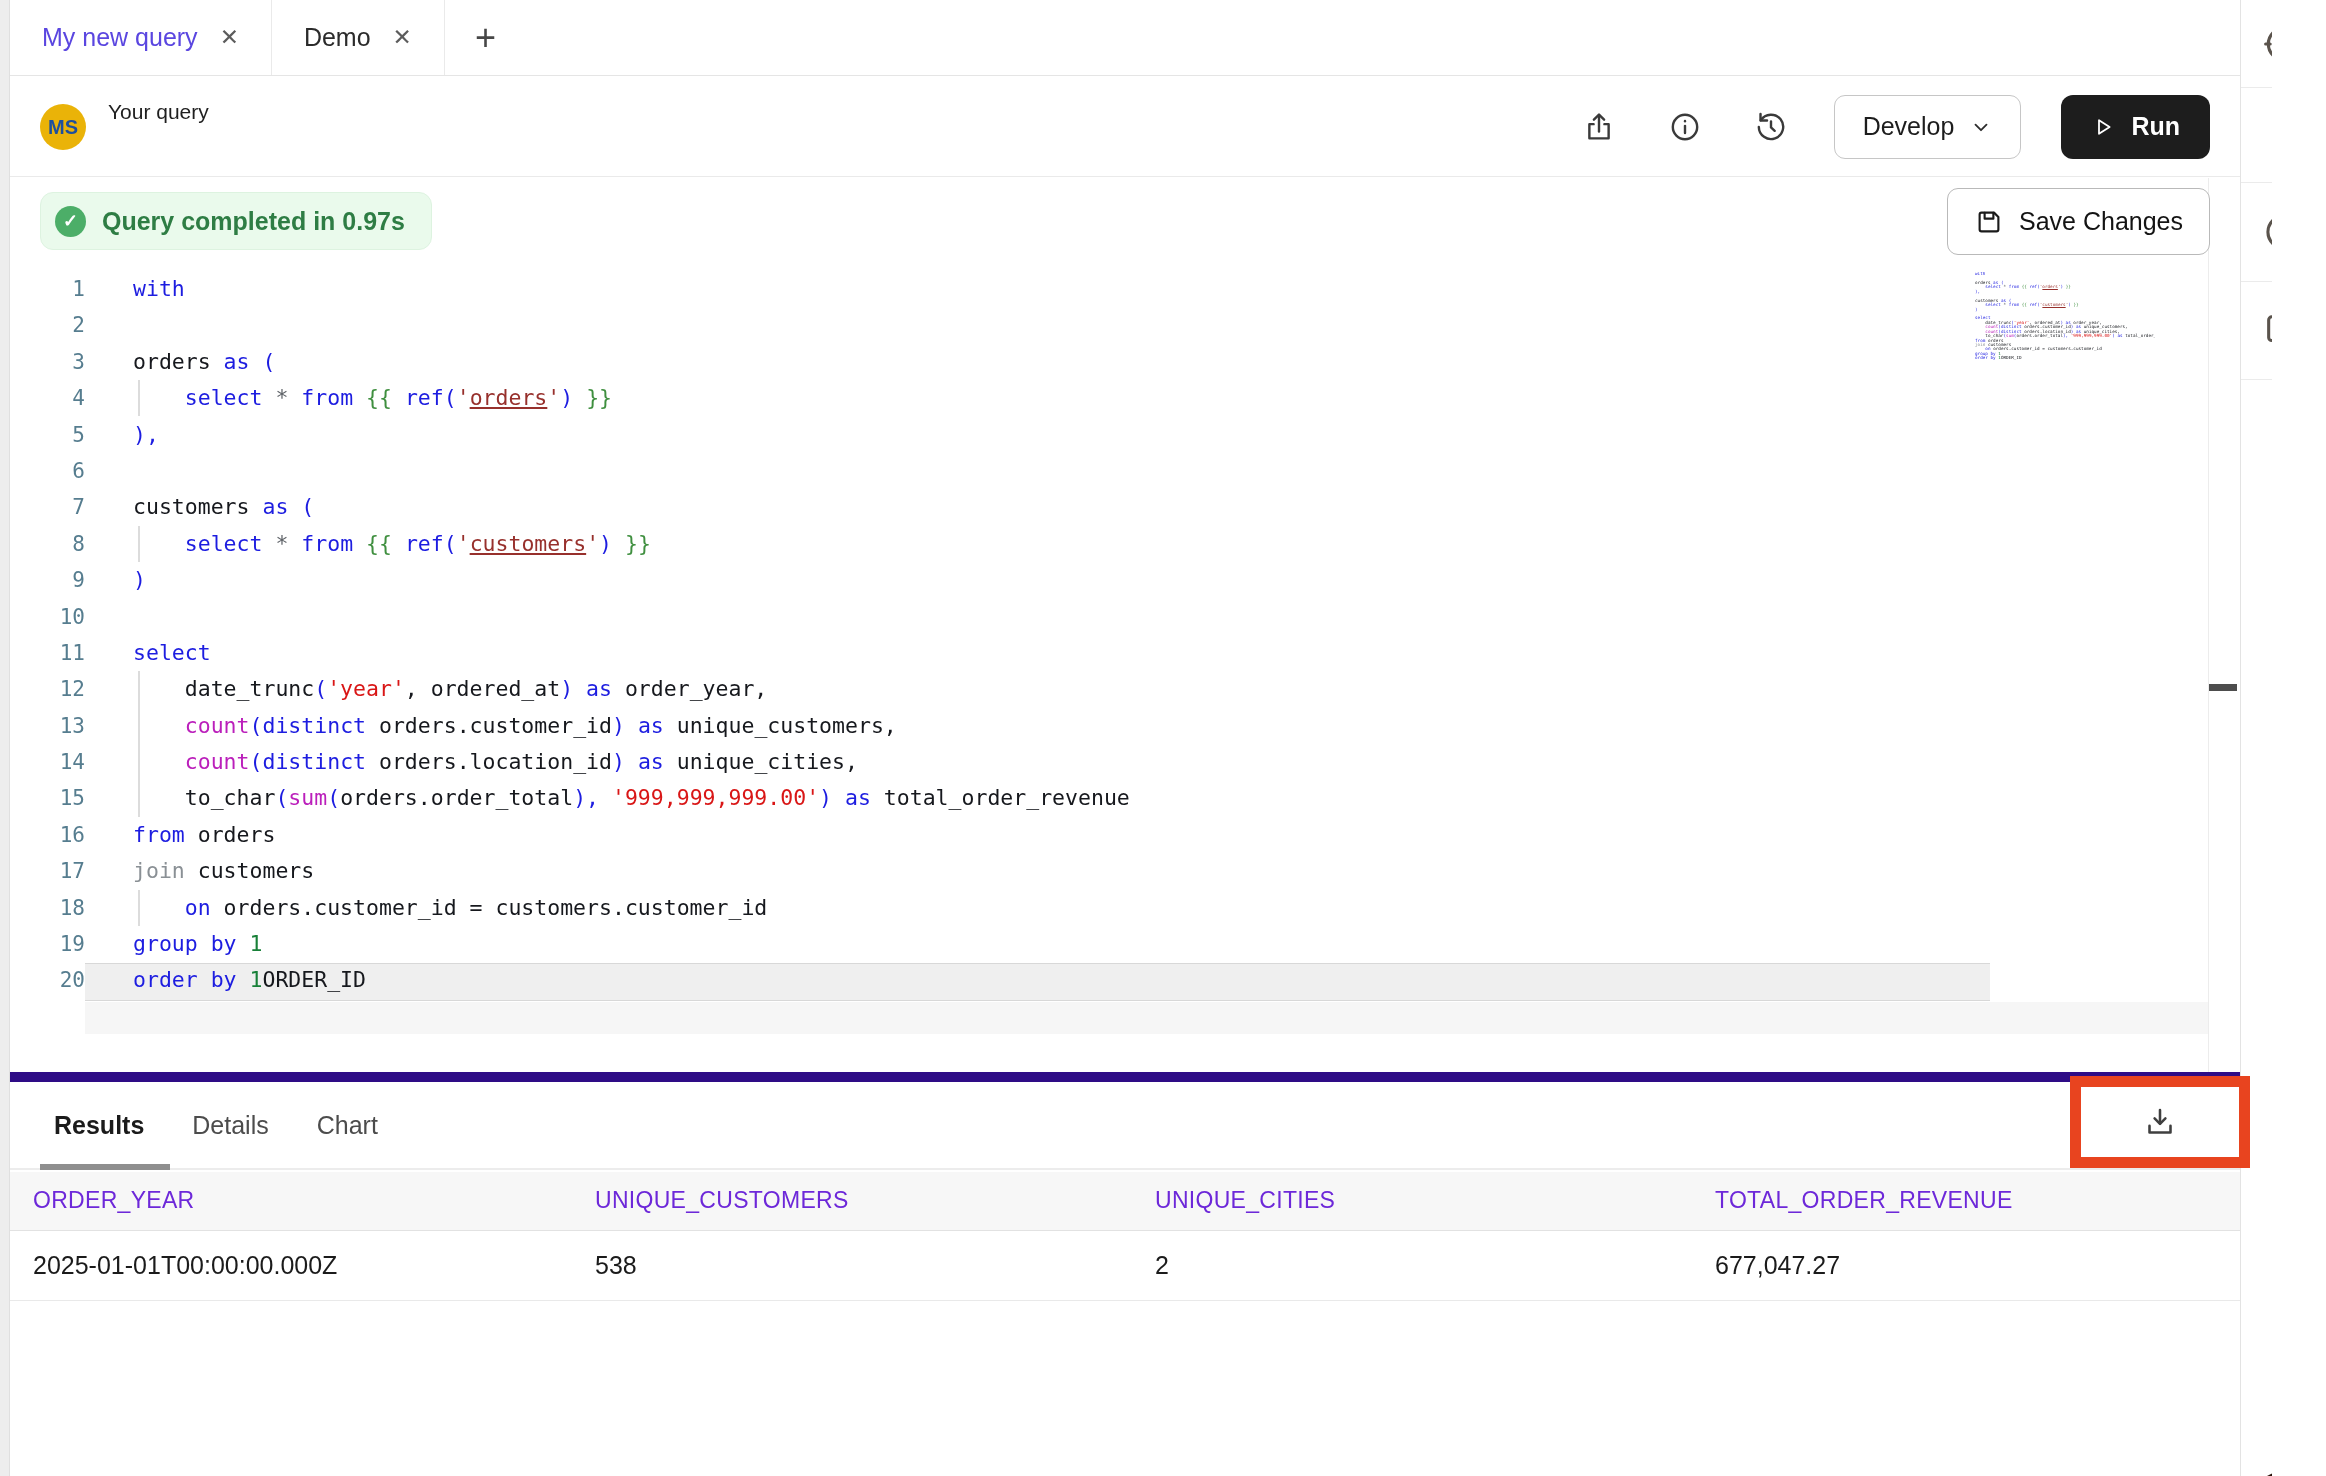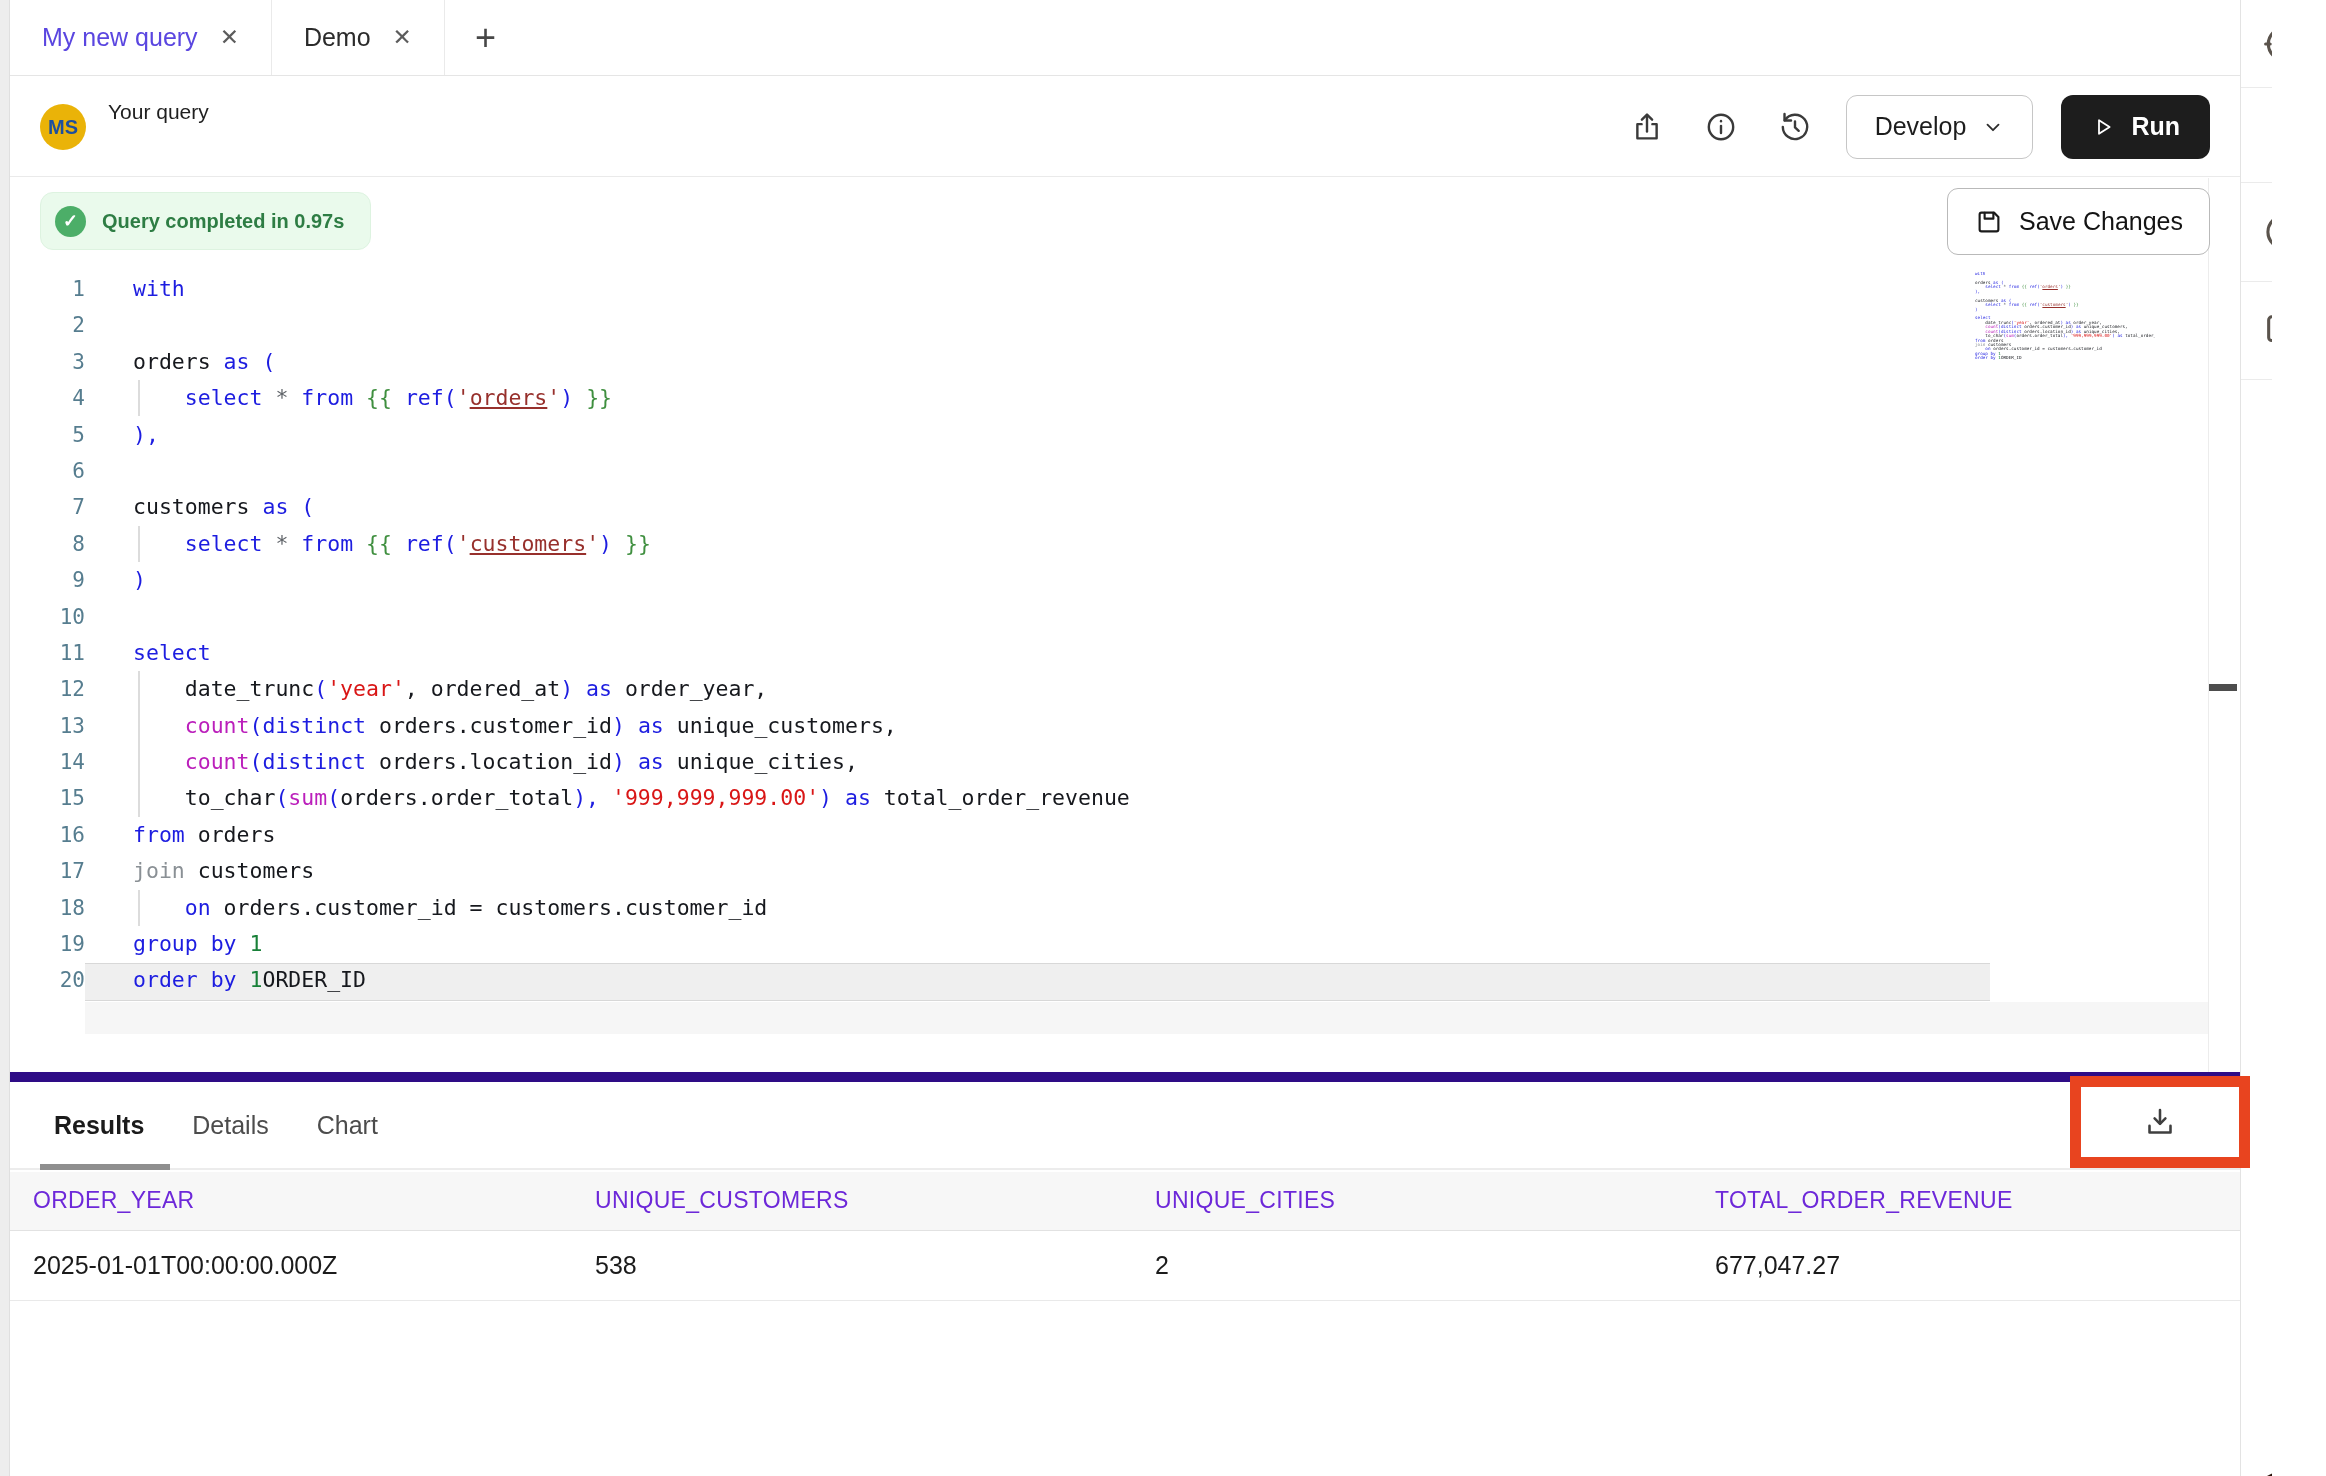--- a/index.html
+++ b/index.html
@@ -16,32 +16,32 @@
   .tab{display:flex;align-items:center;gap:22px;padding:0 32px;border-right:1px solid #eaeaea;font-size:25px;cursor:pointer;background:#fff;}
   .tab .tab-label{color:#2b2b2b;}
   .tab.active .tab-label{color:#5a46e0;}
   .tab-close{color:#5c5c5c;font-size:23px;line-height:1;}
   .tab-plus{display:flex;align-items:center;padding:0 30px;font-size:36px;font-weight:300;color:#474747;cursor:pointer;}
 
   
   .header{position:absolute;left:10px;top:76px;width:2230px;height:101px;background:#fff;border-bottom:1px solid #eaeaea;}
   .avatar{position:absolute;left:30px;top:28px;width:46px;height:46px;border-radius:50%;background:#eab308;color:#1d4f9e;font-weight:bold;font-size:20px;display:flex;align-items:center;justify-content:center;cursor:pointer;}
   .q-title{position:absolute;left:98px;top:24px;font-size:21px;color:#1f1f1f;}
-  .header-actions{position:absolute;right:30px;top:0;height:101px;display:flex;align-items:center;gap:28px;}
+  .header-actions{position:absolute;right:30px;top:0;height:101px;display:flex;align-items:center;gap:40px;}
   .icon-btn{width:46px;height:46px;display:flex;align-items:center;justify-content:center;background:none;border:none;cursor:pointer;}
   .icon-btn svg{width:34px;height:34px;stroke:#3a3a3a;fill:none;stroke-width:1.7;stroke-linecap:round;stroke-linejoin:round;}
   .develop-btn{display:flex;align-items:center;gap:16px;height:64px;padding:0 28px;background:#fff;border:1.5px solid #c6c6c6;border-radius:11px;font-size:25px;color:#1d1d1d;cursor:pointer;font-family:inherit;}
   .develop-btn svg{width:22px;height:22px;stroke:#2d2d2d;fill:none;stroke-width:2;stroke-linecap:round;stroke-linejoin:round;}
   .run-btn{display:flex;align-items:center;gap:16px;height:64px;padding:0 30px;background:#1d1d1d;border:none;border-radius:12px;font-size:25px;font-weight:600;color:#fff;cursor:pointer;font-family:inherit;}
   .run-btn svg{width:24px;height:24px;stroke:#fff;fill:none;stroke-width:1.8;stroke-linejoin:round;}
 
   
   .status-pill{position:absolute;left:40px;top:192px;height:58px;display:flex;align-items:center;gap:16px;padding:0 26px 0 14px;background:#eafaec;border:1px solid #ddf3e0;border-radius:13px;z-index:5;}
   .status-pill .check{width:31px;height:31px;border-radius:50%;background:#4cae68;color:#fff;font-size:18px;font-weight:bold;display:flex;align-items:center;justify-content:center;}
-  .status-pill .msg{font-size:20px;font-weight:600;color:#2e7d44;text-align:right;}
+  .status-pill .msg{font-size:25px;font-weight:600;color:#2e7d44;text-align:right;}
   .save-btn{position:absolute;left:1947px;top:188px;height:67px;display:flex;align-items:center;gap:15px;padding:0 26px;background:#fff;border:1.5px solid #b9b9b9;border-radius:11px;font-size:25px;font-weight:500;color:#141414;cursor:pointer;z-index:5;font-family:inherit;}
   .save-btn svg{width:30px;height:30px;stroke:#1a1a1a;fill:none;stroke-width:1.7;stroke-linecap:round;stroke-linejoin:round;}
 
   
   .editor{position:absolute;left:10px;top:178px;width:2230px;height:894px;background:#fff;overflow:hidden;}
   .gutter{position:absolute;left:10px;top:93px;width:65px;text-align:right;font-family:"DejaVu Sans Mono",monospace;font-size:21px;color:#567d8f;z-index:2;}
   .gutter .ln{height:36.4px;line-height:36.4px;}
   .code-pre{position:absolute;left:123px;top:93px;font-family:"DejaVu Sans Mono",monospace;font-size:21.5px;white-space:pre;z-index:2;color:#16181d;}
   .code-pre .cl{height:36.4px;line-height:36.4px;}
   .tk-kw{color:#1d1de0;} .tk-pb{color:#1d1de0;} .tk-id{color:#16181d;}

